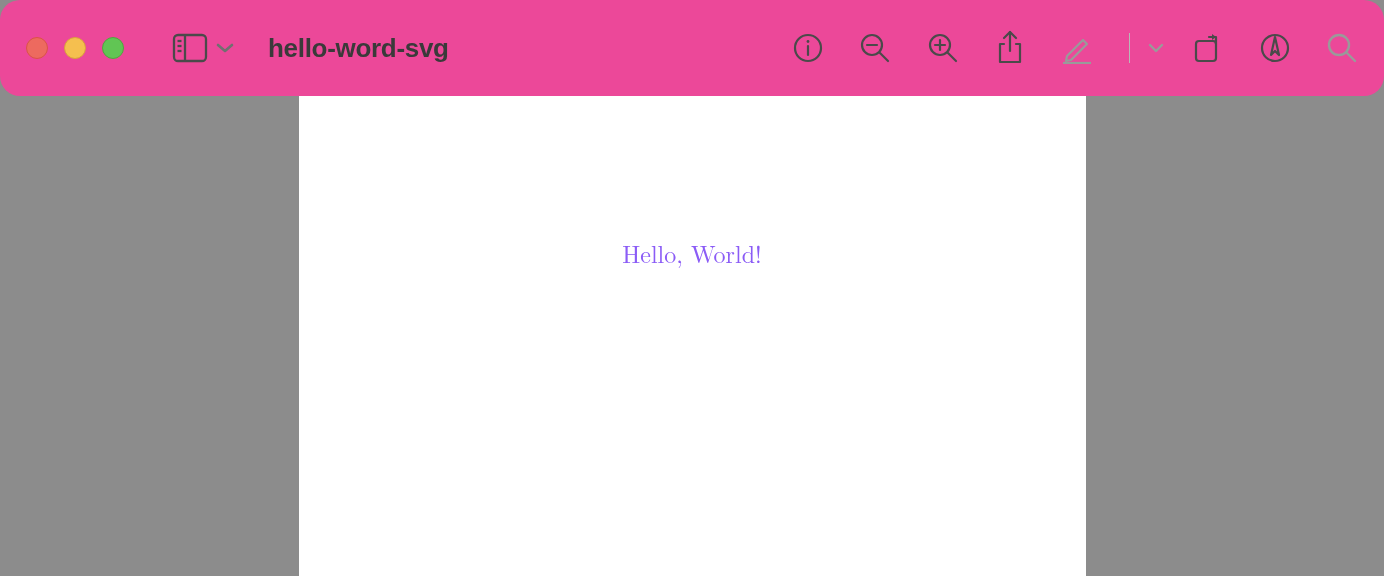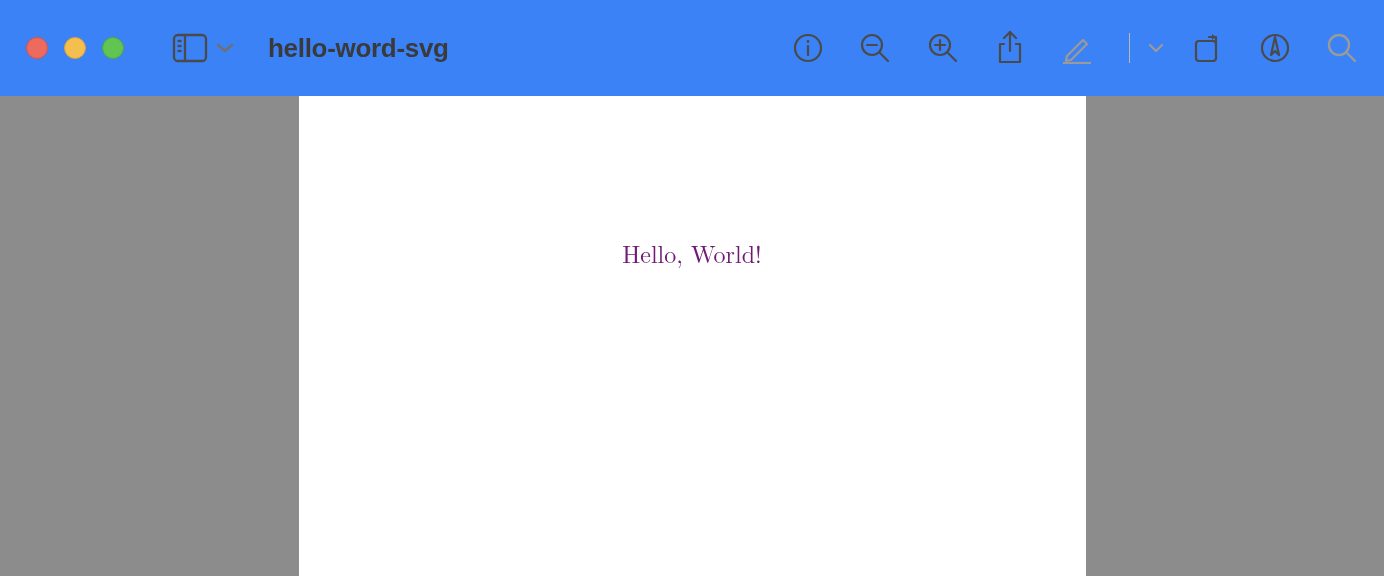--- a/index.html
+++ b/index.html
@@ -10,25 +10,26 @@
     body {
       width: 1384px;
       height: 576px;
       background: #8c8c8c;
       font-family: -apple-system, BlinkMacSystemFont, "Helvetica Neue", sans-serif;
       overflow: hidden;
     }
     .titlebar {
       width: 100%;
       height: 96px;
-      background: #3b82f6;
+      background: #ec4899;
       display: flex;
       align-items: center;
       padding: 0 26px;
       gap: 8px;
+      border-radius: 20px;
     }
     .traffic-lights {
       display: flex;
       gap: 16px;
       align-items: center;
     }
     .traffic-light {
       width: 22px;
       height: 22px;
       border-radius: 50%;
@@ -82,21 +83,21 @@
       position: relative;
     }
     .page-text {
       position: absolute;
       top: 140px;
       left: 0;
       width: 100%;
       text-align: center;
       font-family: "Latin Modern Roman", "CMU Serif", Georgia, "Times New Roman", serif;
       font-size: 24px;
-      color: #701a75;
+      color: #8b5cf6;
     }
     svg { display: block; }
   </style>
 </head>
 <body>
 
 <div class="titlebar">
   <div class="traffic-lights">
     <div class="traffic-light traffic-close"></div>
     <div class="traffic-light traffic-min"></div>

